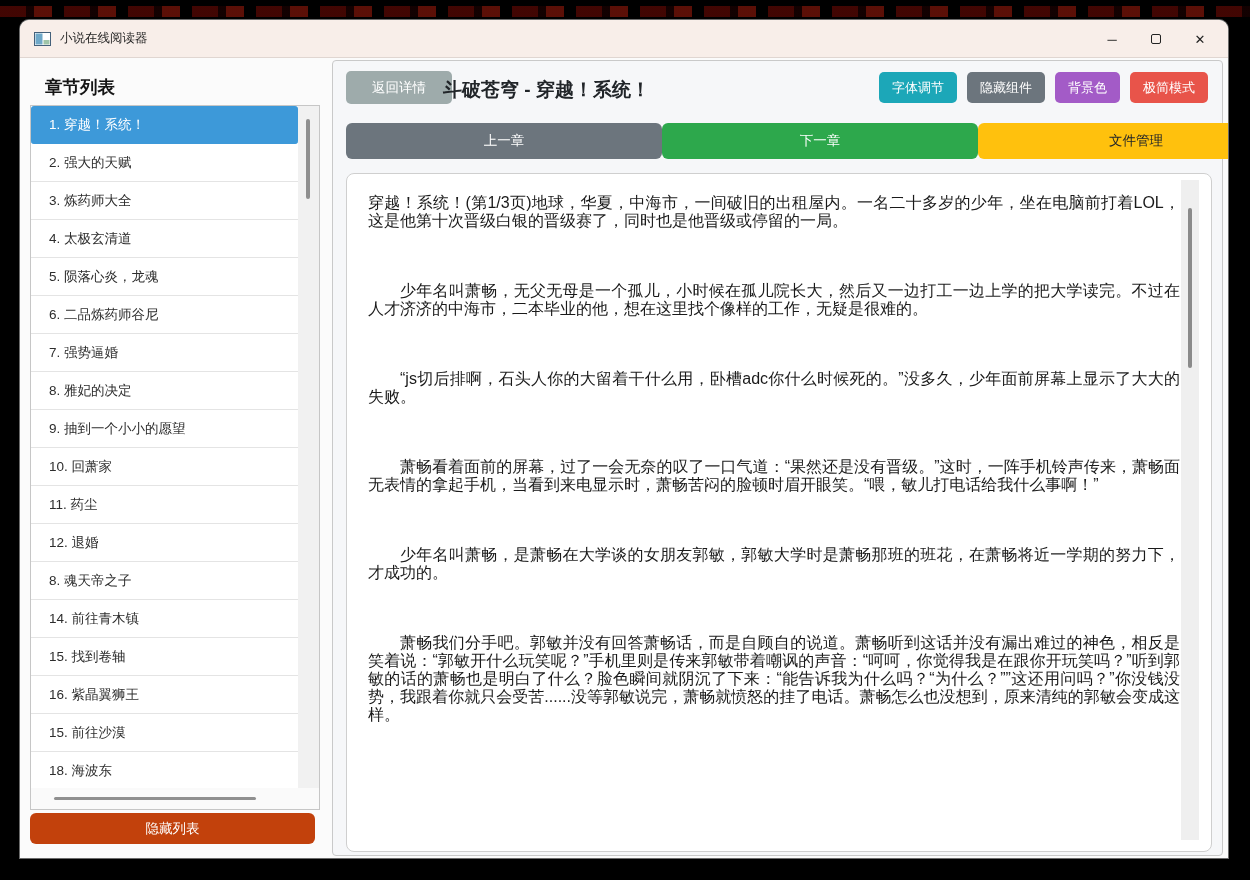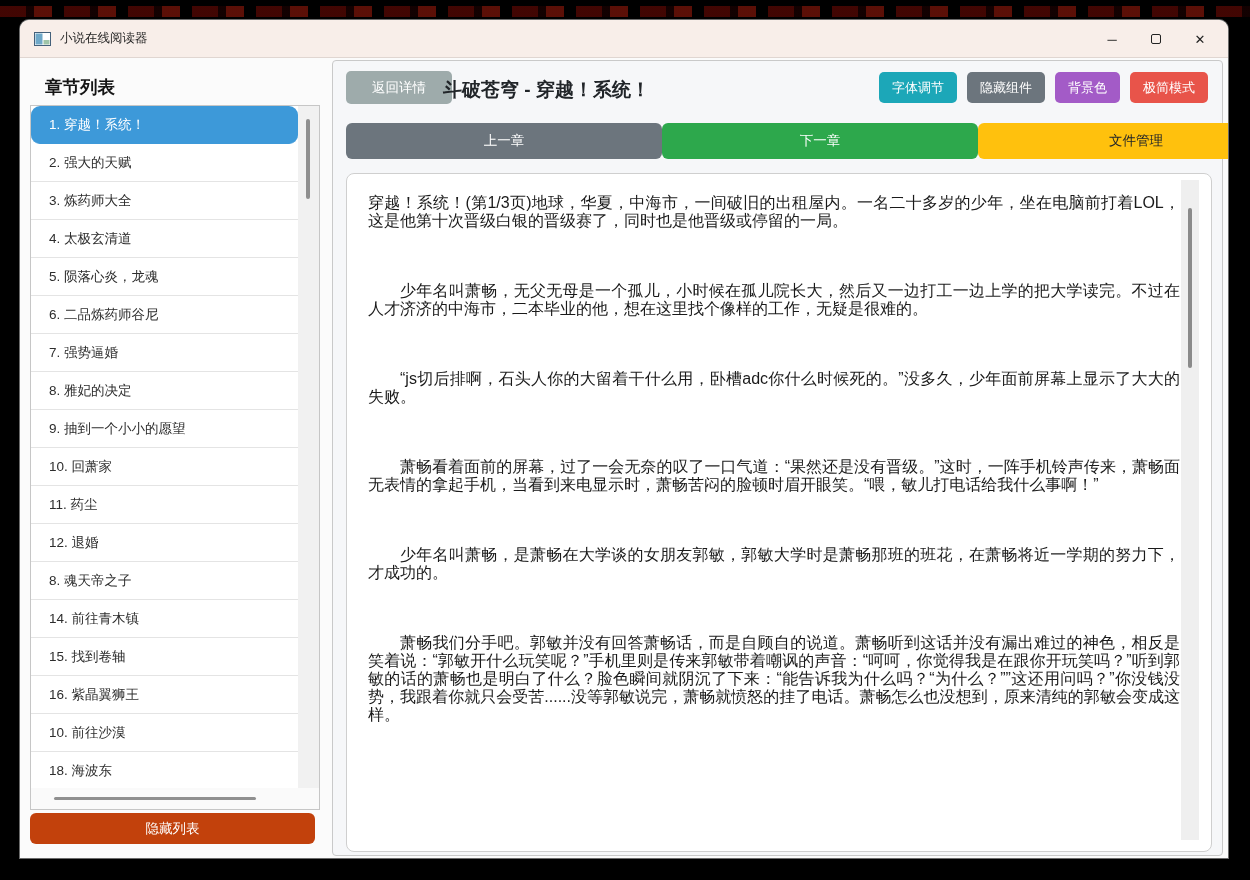--- a/index.html
+++ b/index.html
@@ -23,21 +23,21 @@
     color:#222; font-size:13px; cursor:default; }
   .maxbox { width:10px; height:10px; border:1.3px solid #222; border-radius:2px; display:inline-block; }
 
   
   .sidebar-title { position:absolute; left:25px; top:55px; font-size:17.5px; font-weight:bold; color:#141414; }
   .list-panel { position:absolute; left:10px; top:85px; width:290px; height:705px;
     background:#fff; border:1px solid #c6c6c6; }
   .chapter-items { position:absolute; left:0; top:0; width:267px; }
   .chapter-item { height:38px; line-height:37px; padding-left:18px; font-size:13.5px; color:#2d2d2d;
     border-bottom:1px solid #e4e4e4; background:#fff; white-space:nowrap; overflow:hidden; cursor:default; }
-  .chapter-item.selected { background:#3d99d9; color:#fff; border-bottom-color:#3d99d9; border-radius:9px; }
+  .chapter-item.selected { background:#3d99d9; color:#fff; border-bottom-color:#3d99d9; border-radius:3px; }
   .list-vscroll { position:absolute; right:0; top:0; width:21px; height:682px; background:#f1f1f1; }
   .list-vthumb { position:absolute; left:8px; top:13px; width:4px; height:80px; background:#8f8f8f; border-radius:2px; }
   .list-hscroll { position:absolute; left:0; bottom:0; width:288px; height:21px; background:#fafafa; }
   .list-hthumb { position:absolute; left:23px; top:9px; width:202px; height:3px; background:#8f8f8f; border-radius:2px; }
   .hide-list-btn { position:absolute; left:10px; top:793px; width:285px; height:31px; border:none;
     border-radius:6px; color:#fff; font-size:13.5px; font-family:inherit; cursor:pointer; }
 
   
   .main-panel { position:absolute; left:312px; top:40px; width:891px; height:796px;
     background:#f6f7f9; border:1px solid #c9c9c9; border-radius:4px; }
@@ -100,21 +100,21 @@
         <div class="chapter-item">7. 强势逼婚</div>
         <div class="chapter-item">8. 雅妃的决定</div>
         <div class="chapter-item">9. 抽到一个小小的愿望</div>
         <div class="chapter-item">10. 回萧家</div>
         <div class="chapter-item">11. 药尘</div>
         <div class="chapter-item">12. 退婚</div>
         <div class="chapter-item">8. 魂天帝之子</div>
         <div class="chapter-item">14. 前往青木镇</div>
         <div class="chapter-item">15. 找到卷轴</div>
         <div class="chapter-item">16. 紫晶翼狮王</div>
-        <div class="chapter-item">10. 前往沙漠</div>
+        <div class="chapter-item">15. 前往沙漠</div>
         <div class="chapter-item">18. 海波东</div>
       </div>
       <div class="list-vscroll">
         <div class="list-vthumb"></div>
       </div>
       <div class="list-hscroll">
         <div class="list-hthumb"></div>
       </div>
     </div>
     <button class="hide-list-btn" style="background: #c2410c;">隐藏列表</button>

